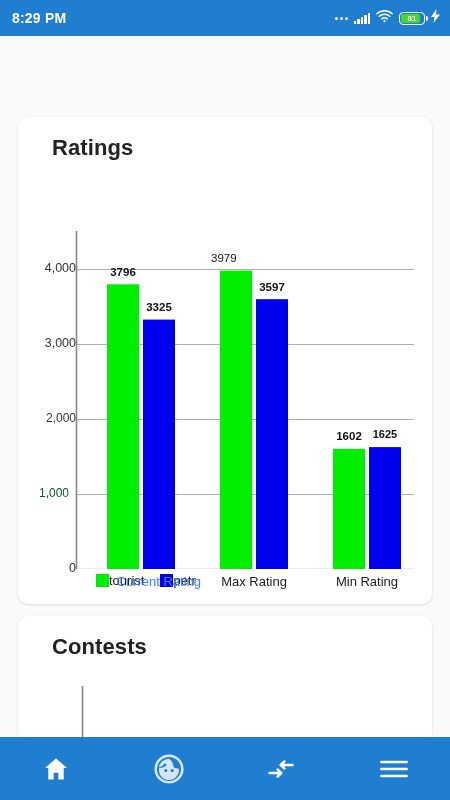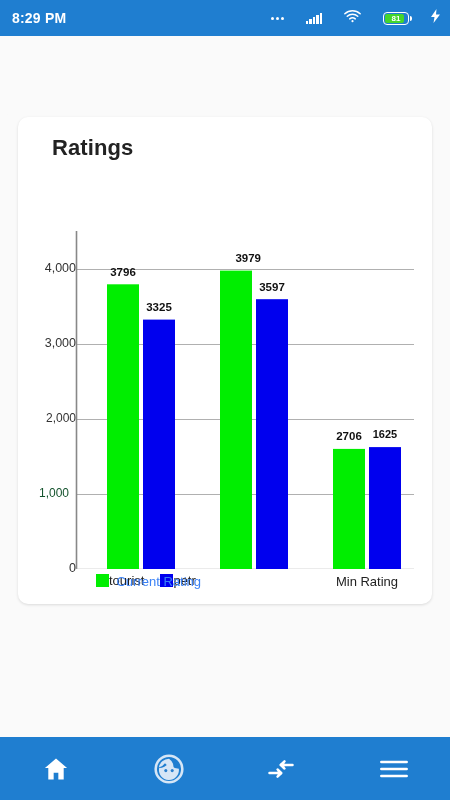--- a/index.html
+++ b/index.html
@@ -12,21 +12,21 @@
   .phone { position: relative; width: 450px; height: 800px; background: #fafafa; }
 
   
   .statusbar {
     position: absolute; top: 0; left: 0; width: 450px; height: 36px;
     background: #1f7ed0; color: #ffffff;
     display: flex; align-items: center; justify-content: space-between;
     padding: 0 10px 0 12px;
   }
   .status-time { font-size: 14px; font-weight: bold; letter-spacing: .2px; }
-  .status-icons { display: flex; align-items: center; gap: 22px; text-align: center; }
+  .status-icons { display: flex; align-items: center; gap: 6px; text-align: center; }
   .dots { display: flex; align-items: flex-end; gap: 2px; }
   .dots i { width: 3px; height: 3px; background: #fff; border-radius: 50%; display: block; }
   .signal { display: flex; align-items: flex-end; gap: 1px; height: 12px; }
   .signal i { width: 2.5px; background: #fff; display: block; }
   .signal i:nth-child(1){height:3px;} .signal i:nth-child(2){height:5px;}
   .signal i:nth-child(3){height:7px;} .signal i:nth-child(4){height:9px;}
   .signal i:nth-child(5){height:11px;}
   .batt {
     width: 26px; height: 13px; border: 1.6px solid #fff; border-radius: 4px;
     position: relative; display: flex; align-items: center; justify-content: center;
@@ -160,42 +160,53 @@
 
         <div style="position:absolute; left:0; top:0; width:100%; height:100%; pointer-events:none;">
           <div style="position:absolute; left:-2px; top:92px;  width:44px; text-align:right; font-size:12.5px; color:#333;">4,000</div>
           <div style="position:absolute; left:-2px; top:167px; width:44px; text-align:right; font-size:12.5px; color:#333;">3,000</div>
           <div style="position:absolute; left:-2px; top:242px; width:44px; text-align:right; font-size:12px; color:#333;">2,000</div>
           <div style="position:absolute; left:-2px; top:317px; width:44px; text-align:center; font-size:12px; color:#14532d;">1,000</div>
           <div style="position:absolute; left:-2px; top:392px; width:44px; text-align:right; font-size:12.5px; color:#333;">0</div>
 
           <div style="position:absolute; left:64px;  top:97px;  width:50px; text-align:center; font-size:11.5px; font-weight:bold; color:#111;">3796</div>
           <div style="position:absolute; left:100px; top:132px; width:50px; text-align:center; font-size:11.5px; font-weight:bold; color:#111;">3325</div>
-          <div style="position:absolute; left:177px; top:83px;  width:50px; text-align:right; font-size:11.5px; font-weight:bold; color:#111;">3979</div>
+          <div style="position:absolute; left:177px; top:83px;  width:50px; text-align:left; font-size:11.5px; font-weight:normal; color:#111;">3979</div>
           <div style="position:absolute; left:213px; top:112px; width:50px; text-align:center; font-size:11.5px; font-weight:bold; color:#111;">3597</div>
-          <div style="position:absolute; left:290px; top:261px; width:50px; text-align:center; font-size:11.5px; font-weight:bold; color:#111;">2706</div>
+          <div style="position:absolute; left:290px; top:261px; width:50px; text-align:center; font-size:11.5px; font-weight:bold; color:#111;">1602</div>
           <div style="position:absolute; left:326px; top:259px; width:50px; text-align:center; font-size:11px; font-weight:bold; color:#111;">1625</div>
 
           <div style="position:absolute; left:47px;  top:405px; width:120px; text-align:right; font-size:13px; color:#3b82f6;">Current Rating</div>
+          <div style="position:absolute; left:160px; top:405px; width:120px; text-align:center; font-size:13px; color:#222;">Max Rating</div>
           <div style="position:absolute; left:273px; top:405px; width:120px; text-align:center; font-size:13px; color:#222;">Min Rating</div>
         </div>
       </div>
 
       <div class="legend">
         <div class="legend-item">
           <span class="legend-swatch" style="background:#00ee00"></span>
           <span class="legend-label">tourist</span>
         </div>
         <div class="legend-item">
           <span class="legend-swatch" style="background:#0000ee"></span>
           <span class="legend-label">petr</span>
         </div>
       </div>
     </div>
 
+    <div class="card" style="padding-bottom:0;">
+      <div class="card-title">Contests</div>
+      <div class="contest-wrap">
+        <svg class="chart-svg" viewBox="0 0 382 120" preserveAspectRatio="none">
+          <line x1="48.5" y1="18" x2="48.5" y2="120" stroke="#888" stroke-width="1.6"></line>
+          <rect x="116" y="95" width="69" height="25" fill="#0000ee"></rect>
+        </svg>
+
+      </div>
+    </div>
 
   </div>
 
   <div class="bottomnav">
     <div class="navbtn">
       <svg width="30" height="28" viewBox="0 0 24 24" fill="#ffffff">
         <path d="M12 3 L2.5 11.2 H5.4 V21 H10 V15.2 H14 V21 H18.6 V11.2 H21.5 Z"></path>
       </svg>
     </div>
     <div class="navbtn">

